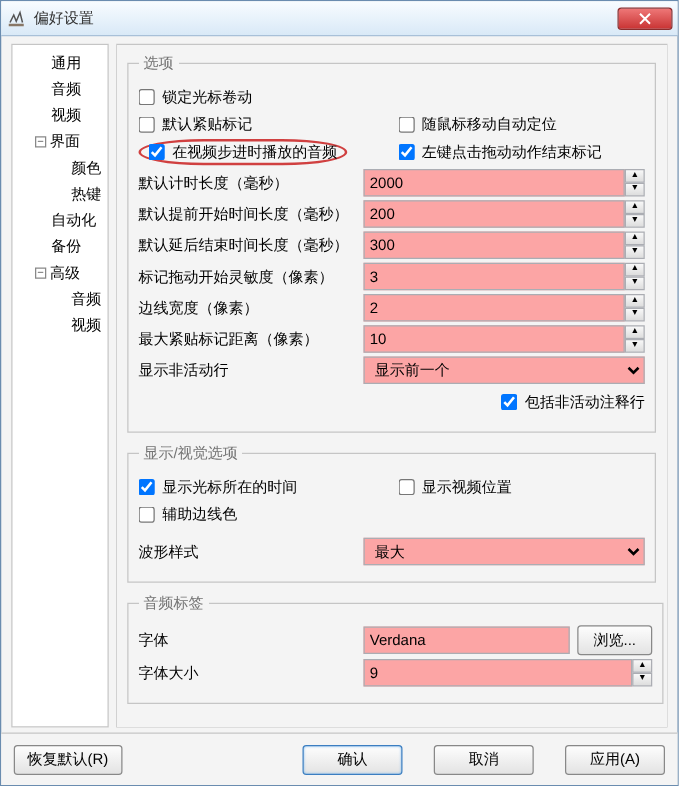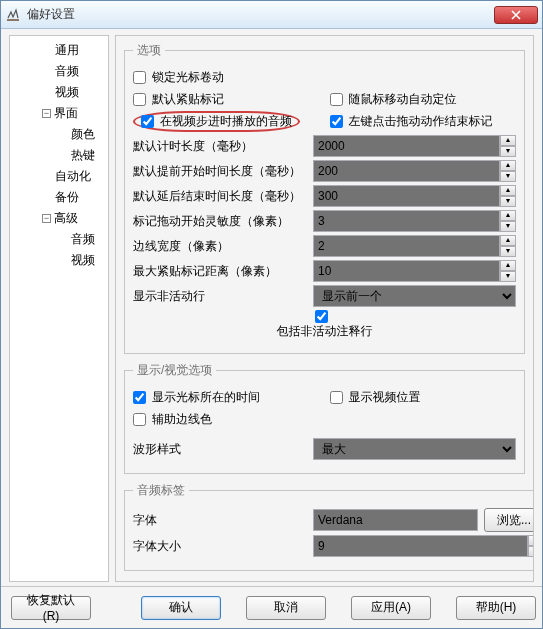--- a/index.html
+++ b/index.html
@@ -55,24 +55,24 @@
     cursor: pointer;
   }
   .body {
     flex: 1;
     display: flex;
     padding: 6px 8px 4px 8px;
     gap: 6px;
     overflow: hidden;
   }
   .tree {
-    width: 100px;
+    width: 78px;
     border: 1px solid #c5c5c5;
     background: #fff;
-    padding: 4px 16px;
+    padding: 4px 2px;
     overflow: auto;
   }
   .tree ul { list-style: none; margin: 0; padding: 0; }
   .tree li { padding: 2px 0 2px 0; white-space: nowrap; }
   .tree .lvl2 { padding-left: 16px; position: relative; }
   .tree .lvl3 { padding-left: 32px; position: relative; }
   .tree .expander {
     display: inline-block;
     width: 9px; height: 9px;
     border: 1px solid #888;
@@ -117,21 +117,21 @@
     border-radius: 50% / 80%;
     padding: 0 6px;
     display: inline-flex;
     align-items: center;
   }
   .txt, select {
     height: 22px;
     border: 1px solid #abadb3;
     padding: 2px 4px;
     font-size: 12px;
-    background: #737373;
+    background: #fca5a5;
   }
   .spinwrap {
     position: relative;
     flex: 1;
     display: flex;
   }
   .spinwrap .txt { flex: 1; }
   .spinbtns {
     width: 16px;
     display: flex;
@@ -141,21 +141,21 @@
     height: 11px;
     border: 1px solid #abadb3;
     background: linear-gradient(#f8f8f8,#ddd);
     font-size: 7px;
     line-height: 7px;
     text-align: center;
     cursor: pointer;
   }
   .wide { flex: 1; }
   select { flex: 1; }
-  .right-align { justify-content: flex-end; flex-direction: column; }
+  .right-align { justify-content: flex-end; }
   .footer {
     height: 42px;
     border-top: 1px solid #c5c5c5;
     display: flex;
     align-items: center;
     padding: 0 10px;
     gap: 25px;
     background: #f4f4f4;
   }
   .footer .spacer-flex { flex: 1; }
@@ -367,15 +367,14 @@
 
     </div>
   </div>
 
   <div class="footer">
     <button class="btn">恢复默认(R)</button>
     <div class="spacer-flex"></div>
     <button class="btn primary">确认</button>
     <button class="btn">取消</button>
     <button class="btn">应用(A)</button>
-    <button class="btn">帮助(H)</button>
   </div>
 </div>
 
 </body></html>

